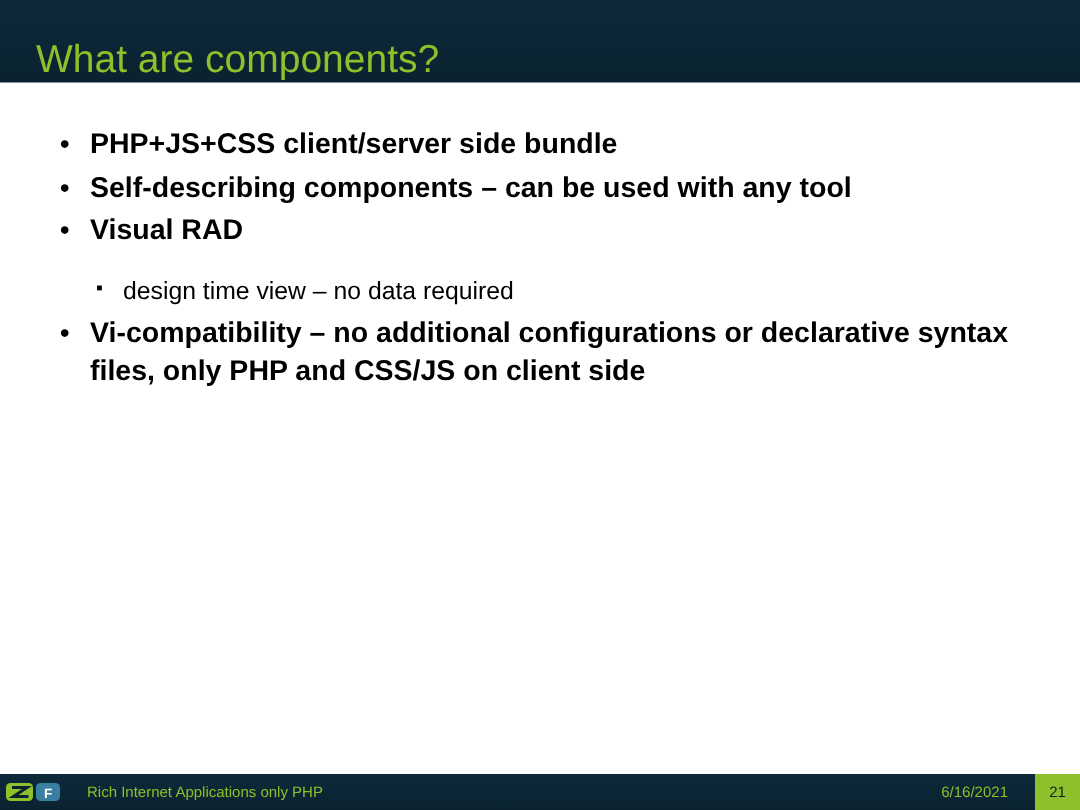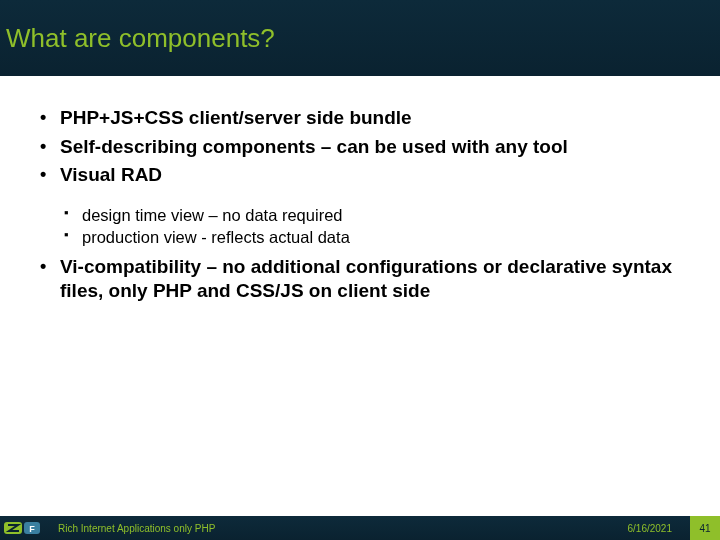--- a/index.html
+++ b/index.html
@@ -4,24 +4,24 @@
 <style>
   * { margin: 0; padding: 0; box-sizing: border-box; }
   html, body { width: 720px; height: 540px; overflow: hidden; font-family: Arial, Helvetica, sans-serif; }
   .slide {
     width: 720px; height: 540px;
     background: #ffffff;
     position: relative;
   }
   .title-bar {
     background: linear-gradient(to bottom, #0d2a3a 0%, #0a2230 100%);
-    height: 76px;
+    height: 55px;
     display: flex;
-    align-items: center;
-    padding-left: 6px;
+    align-items: flex-end;
+    padding-left: 24px;
   }
   .title-bar h1 {
     color: #8fbf2a;
     font-size: 26px;
     font-weight: normal;
   }
   .content {
     padding: 30px 30px 0 34px;
   }
   ul.main { list-style: none; }
@@ -97,34 +97,33 @@
   </div>
 
   <div class="content">
     <ul class="main">
       <li><span>PHP+JS+CSS client/server side bundle</span></li>
       <li><span>Self-describing components – can be used with any tool</span></li>
       <li>
         <span>Visual RAD</span>
         <ul class="sub">
           <li><span>design time view – no data required</span></li>
-          <li><span>production view - reflects actual data</span></li>
         </ul>
       </li>
       <li><span>Vi-compatibility – no additional configurations or declarative syntax files, only PHP and CSS/JS on client side</span></li>
     </ul>
   </div>
 
   <div class="footer">
     <div class="logo">
       <svg width="38" height="16" viewBox="0 0 38 16">
         <rect x="0" y="2" width="18" height="12" rx="3" fill="#8fbf2a"></rect>
         <path d="M4 5 L14 5 L5 11 L15 11" stroke="#0a2230" stroke-width="2" fill="none"></path>
         <rect x="20" y="2" width="16" height="12" rx="3" fill="#3a7fa0"></rect>
         <text x="28" y="12" text-anchor="middle" font-size="9" font-weight="bold" fill="#fff" font-family="Arial">F</text>
       </svg>
     </div>
     <div class="ftitle">Rich Internet Applications only PHP</div>
     <div class="fdate">6/16/2021</div>
-    <div class="fpage">41</div>
+    <div class="fpage">21</div>
   </div>
 
 </div>
 
 </body></html>

